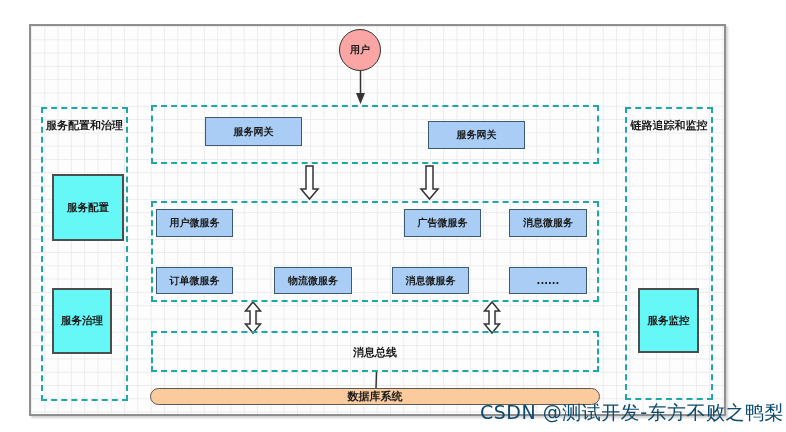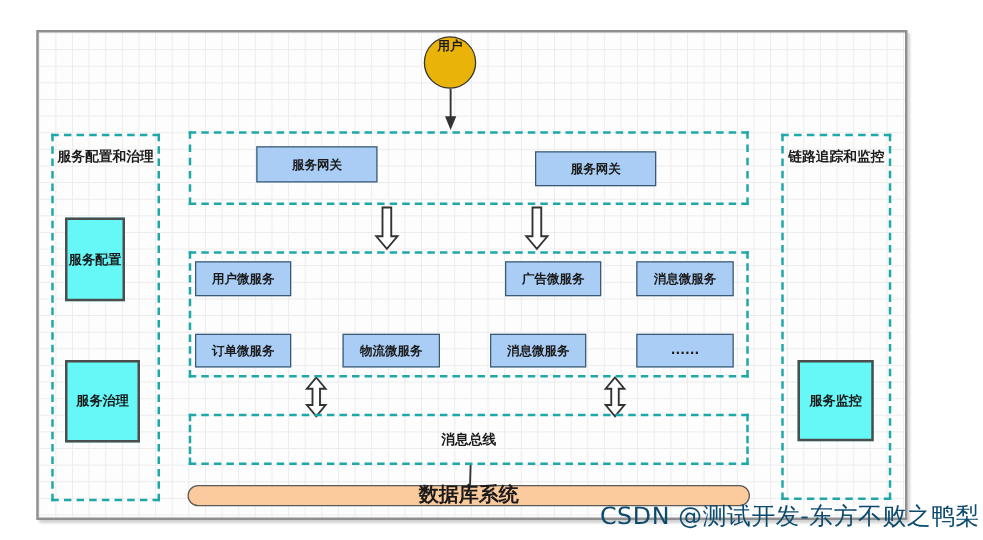--- a/index.html
+++ b/index.html
@@ -18,27 +18,27 @@
   .node,.group,.panel{position:absolute;z-index:3;box-sizing:border-box;}
   .group{border:2px dashed #1ea8a8;background:transparent;}
   .panel{border:2px dashed #1ea8a8;background:transparent;}
   .panel-title{position:absolute;left:0;right:0;top:9px;text-align:center;
     font-size:11px;font-weight:bold;color:#1b1b1b;}
   .blue-box{background:#a9cdf4;border:1.5px solid #3d5a73;display:flex;align-items:center;
     justify-content:center;font-size:10px;font-weight:bold;text-align:right;}
   .cyan-box{background:#66f7f7;border:2px solid #4d4d4d;display:flex;align-items:center;
     justify-content:center;font-size:10.5px;font-weight:bold;text-align:center;}
   .user-circle{left:339px;top:29px;width:42px;height:42px;border-radius:50%;
-    background:#eab308;border:1.5px solid #333;display:flex;align-items:flex-start;
+    background:#fca5a5;border:1.5px solid #333;display:flex;align-items:center;
     justify-content:center;font-size:10px;font-weight:bold;}
   .bus-label{position:absolute;left:0;right:0;top:50%;transform:translateY(-50%);
     text-align:center;font-size:11px;font-weight:bold;}
   .db-pill{left:150px;top:388px;width:450px;height:17px;border-radius:9px;
     background:#fbca9d;border:1.5px solid #5a5a5a;display:flex;align-items:center;
-    justify-content:center;font-size:16px;font-weight:bold;text-align:center;}
+    justify-content:center;font-size:11px;font-weight:bold;text-align:center;}
   .watermark{position:absolute;right:2px;top:400px;z-index:5;font-size:19px;
     color:#0c4a6e;white-space:nowrap;letter-spacing:0.5px;}
 </style>
 </head>
 <body>
 
 <div class="canvas">
 
   <div class="frame"></div>
 
@@ -58,21 +58,21 @@
     <line x1="376.5" y1="372" x2="376" y2="388" stroke="#333" stroke-width="1.5"></line>
   </svg>
 
   <div class="node user-circle">
     <span>用户</span>
   </div>
 
   <div class="panel" style="left:41px;top:107px;width:87px;height:294px;">
     <div class="panel-title">服务配置和治理</div>
   </div>
-  <div class="node cyan-box" style="left:52px;top:174px;width:48px;height:67px;">
+  <div class="node cyan-box" style="left:52px;top:174px;width:72px;height:67px;">
     <span>服务配置</span>
   </div>
   <div class="node cyan-box" style="left:52px;top:288px;width:60px;height:66px;">
     <span>服务治理</span>
   </div>
 
   <div class="panel" style="left:625px;top:107px;width:88px;height:293px;">
     <div class="panel-title">链路追踪和监控</div>
   </div>
   <div class="node cyan-box" style="left:638px;top:288px;width:61px;height:65px;">

